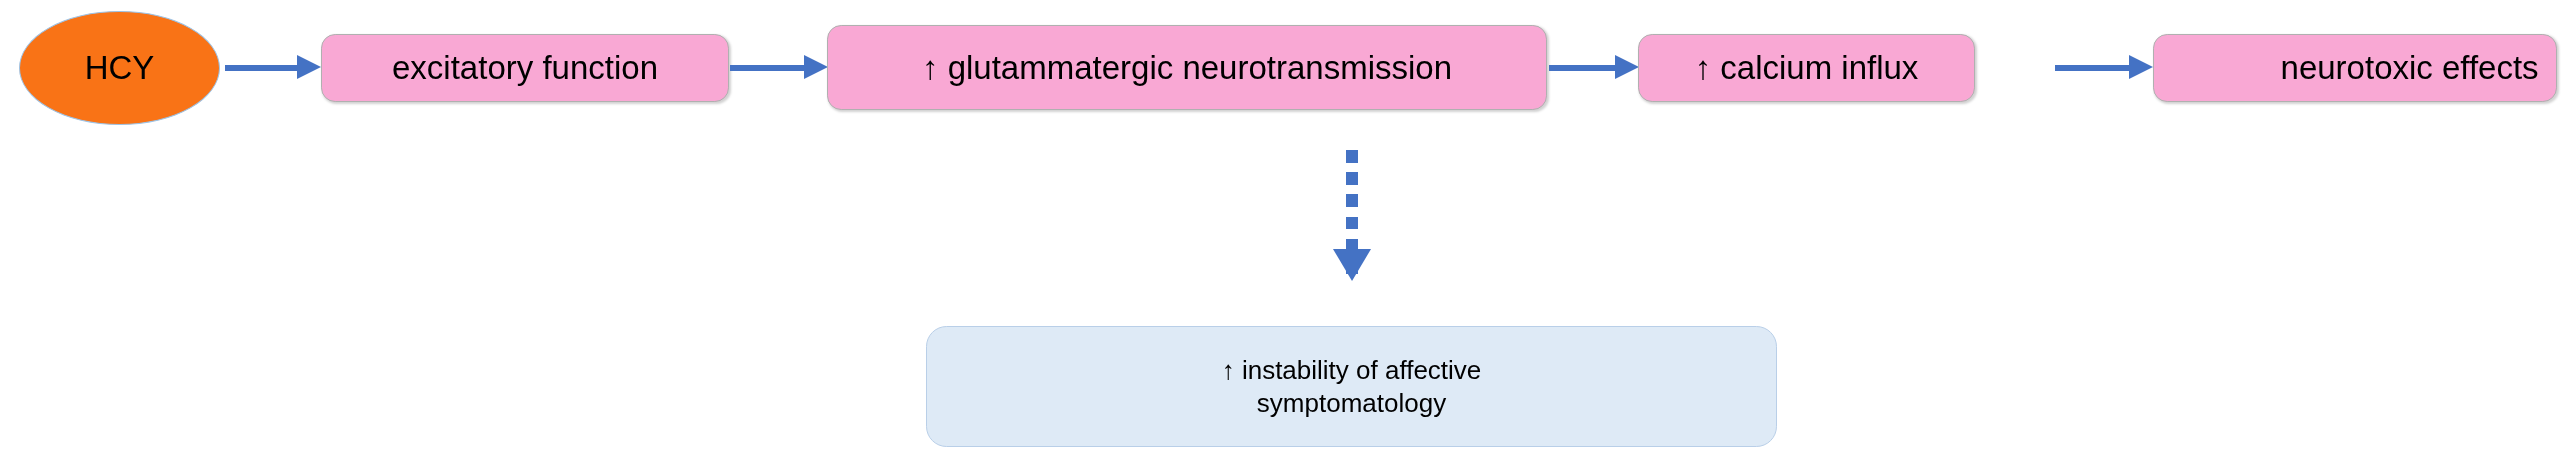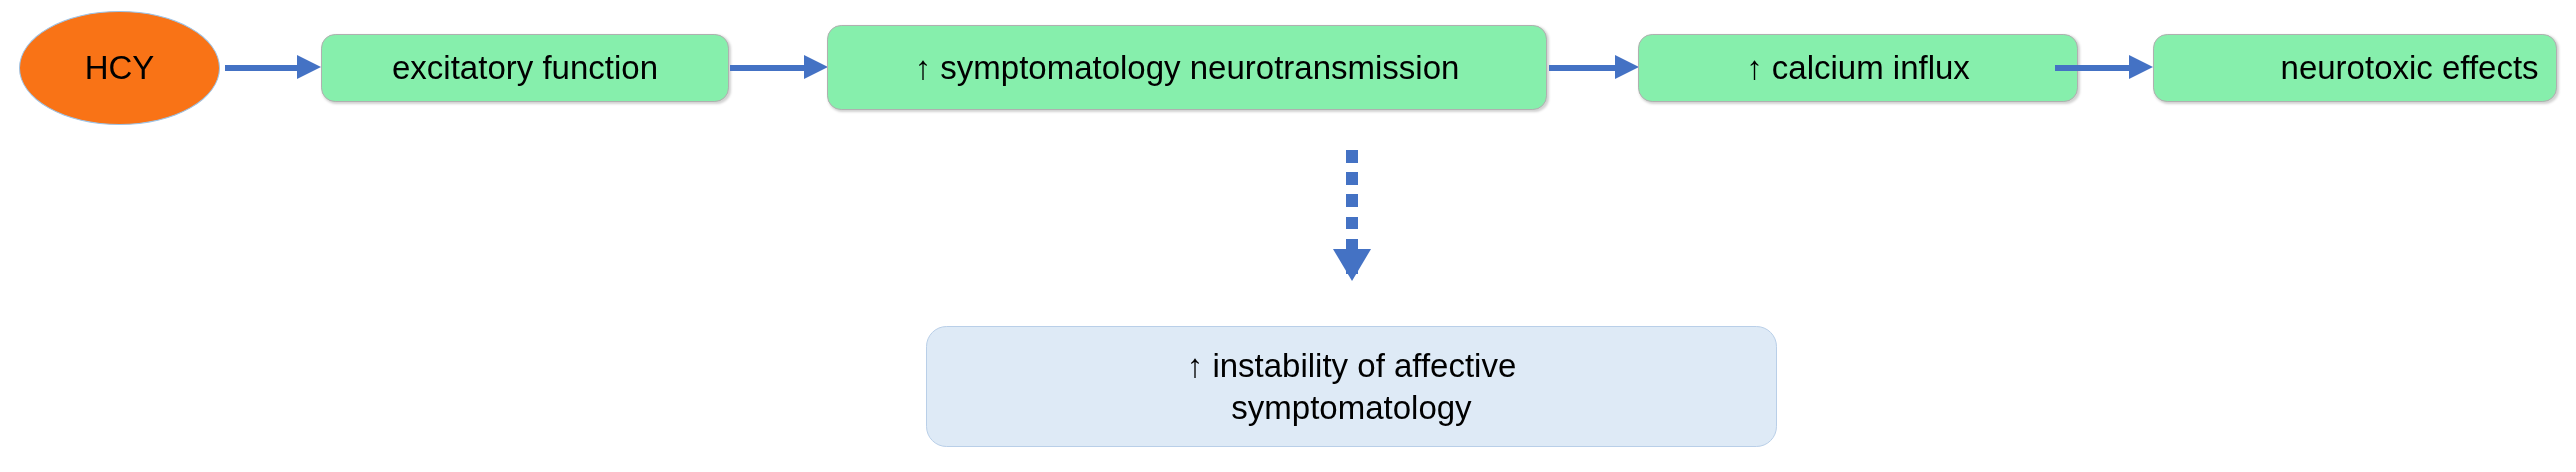--- a/index.html
+++ b/index.html
@@ -23,33 +23,33 @@
     display: flex;
     align-items: center;
     justify-content: center;
     text-align: center;
     color: #000000;
     line-height: 1.25;
     white-space: pre-line;
   }
   
   .box-gray {
-    background: #86efac;
+    background: #f9a8d4;
     border: 1.6px solid #B0B0B0;
     border-radius: 14.2px;
     box-shadow: 1.6px 1.6px 2.4px rgba(0,0,0,0.18);
     font-size: 33px;
     padding: 0 17.4px;
   }
   
   .box-blue {
     background: #DEEAF6;
     border: 1.6px solid #B9CFE8;
     border-radius: 20.6px;
-    font-size: 33px;
+    font-size: 26px;
     padding: 0 17.4px;
   }
   
   .ellipse-blue {
     background: #f97316;
     border: 1.6px solid #9DC3E6;
     border-radius: 50%;
     font-size: 33px;
   }
   
@@ -117,29 +117,29 @@
   <div class="node box-gray" style="left:321px; top:34px; width:408px; height:68px;">
     <span>excitatory function</span>
   </div>
 
   <div class="arrow-h" style="left:730px; top:68px; width:97px;">
     <div class="shaft" style="width:76px;"></div>
     <div class="head" style="left:74px;"></div>
   </div>
 
   <div class="node box-gray" style="left:827px; top:25px; width:720px; height:85px;">
-    <span>↑ symptomatology neurotransmission</span>
+    <span>↑ glutammatergic neurotransmission</span>
   </div>
 
   <div class="arrow-h" style="left:1549px; top:68px; width:89px;">
     <div class="shaft" style="width:68px;"></div>
     <div class="head" style="left:66px;"></div>
   </div>
 
-  <div class="node box-gray" style="left:1638px; top:34px; width:440px; height:68px;">
+  <div class="node box-gray" style="left:1638px; top:34px; width:337px; height:68px;">
     <span>↑ calcium influx</span>
   </div>
 
   <div class="arrow-h" style="left:2055px; top:68px; width:97px;">
     <div class="shaft" style="width:76px;"></div>
     <div class="head" style="left:74px;"></div>
   </div>
 
   <div class="node box-gray" style="left:2153px; top:34px; width:404px; height:68px;justify-content:flex-end;">
     <span>neurotoxic effects</span>

